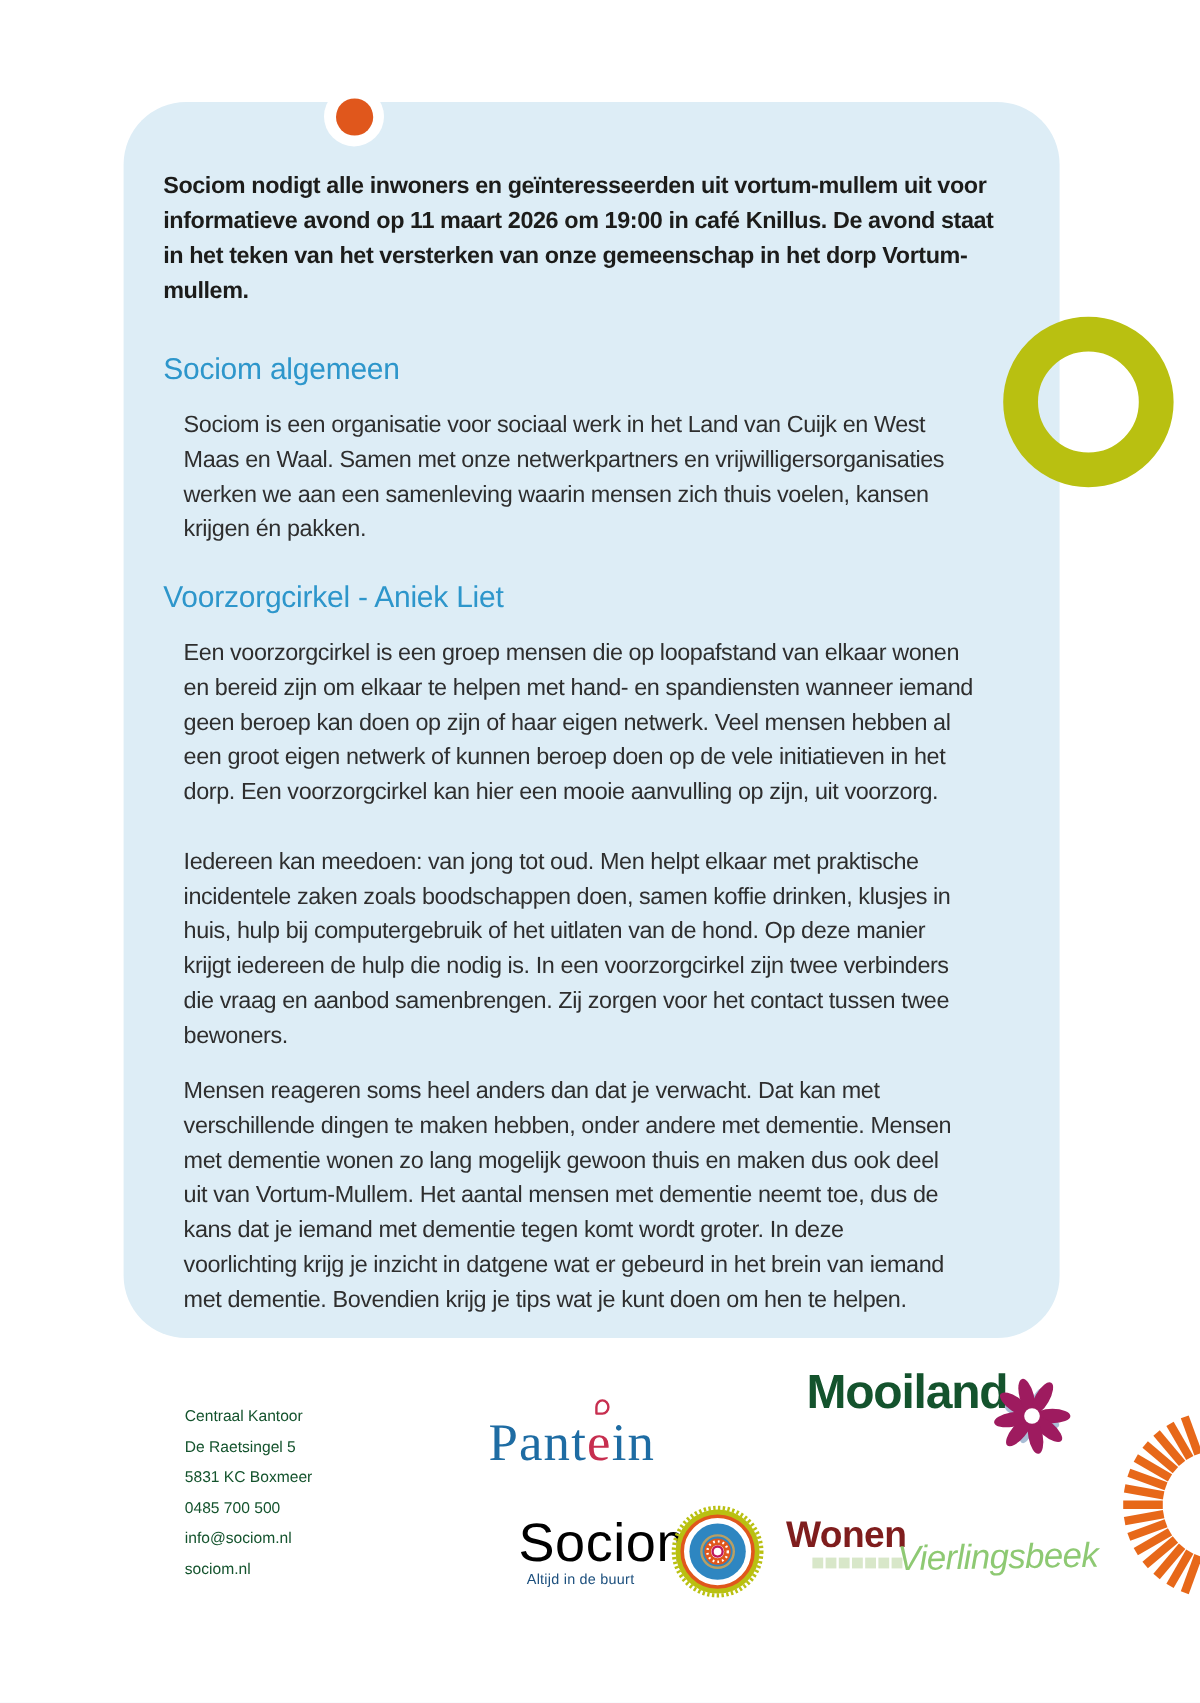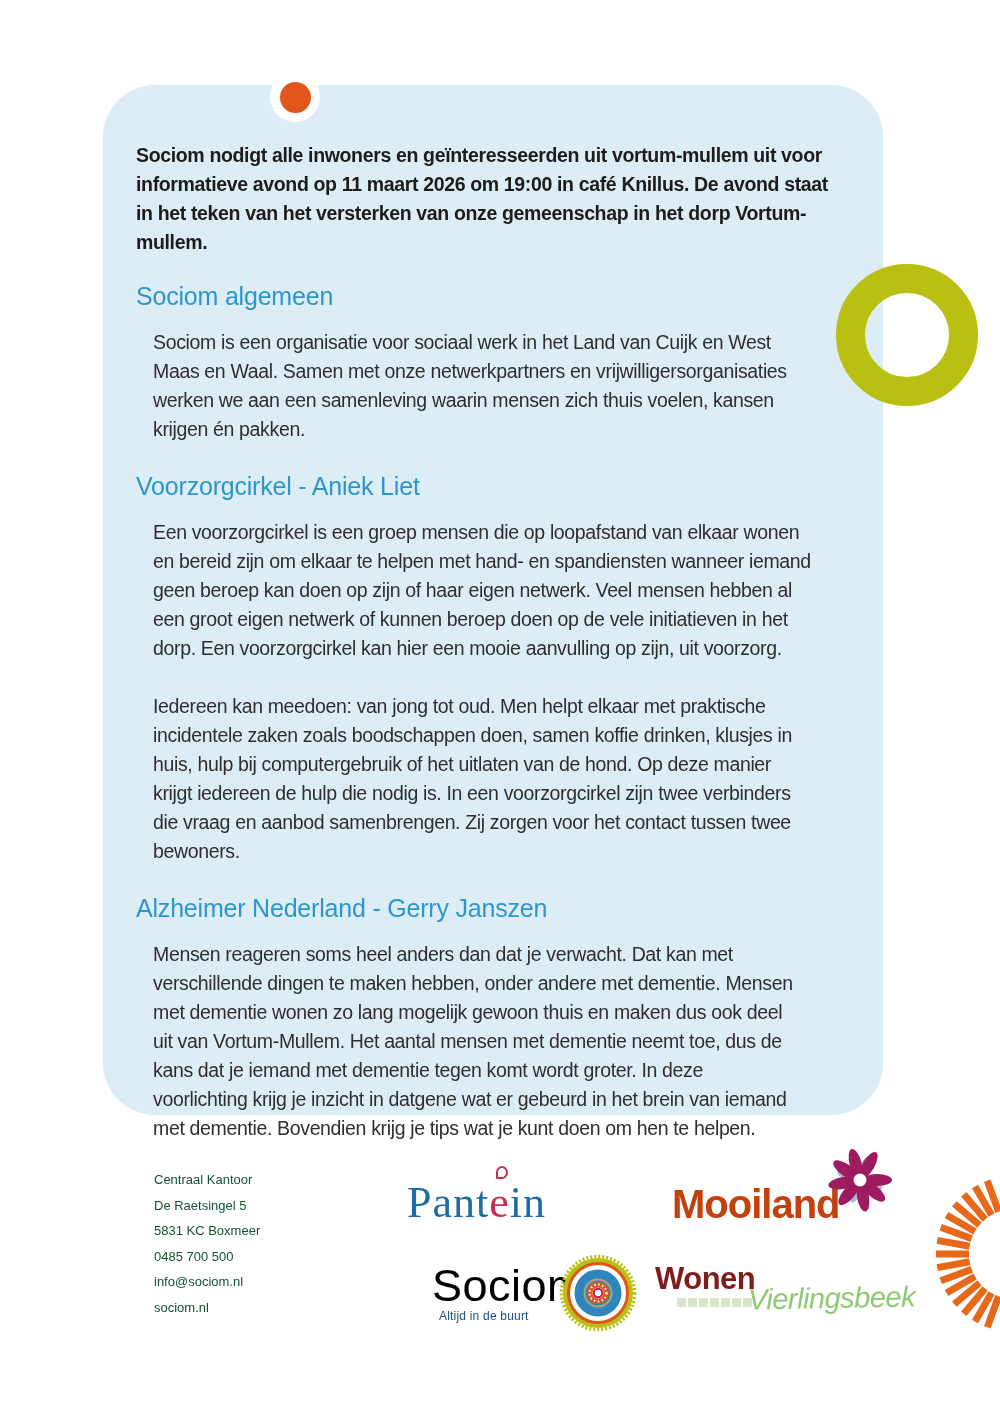--- a/index.html
+++ b/index.html
@@ -13,21 +13,21 @@
   }
   .card-inner{padding:56px 10px 0 33px;}
   .intro{
     margin:0;font-weight:bold;font-size:19.5px;line-height:29px;
     color:#1c1c1a;white-space:pre-line;letter-spacing:-0.35px;
   }
   .section-title{
     margin:27px 0 6px 0;font-size:25px;line-height:30px;font-weight:500;
     color:#2d96cb;letter-spacing:-0.2px;
   }
-  .section-title.first{margin-top:24px;}
+  .section-title.first{margin-top:36px;}
   .body-par{
     margin:17px;font-size:19.5px;line-height:29px;color:#2e2e2e;
     white-space:pre-line;letter-spacing:-0.35px;
   }
   .body-par.spaced{margin-top:29px;}
   .notch{
     position:absolute;left:270px;top:72px;width:50px;height:50px;
     background:#ffffff;border-radius:50%;
   }
   .dot{
@@ -46,22 +46,22 @@
     position:absolute;left:407px;top:1181px;
     font-family:"Liberation Serif", serif;font-size:44px;line-height:44px;
     color:#1e6ca3;letter-spacing:1px;
   }
   .pantein .accent-e{color:#c72e4f;position:relative;}
   .pantein .accent-e::before{
     content:"";position:absolute;left:7px;top:-12px;width:8px;height:9px;
     border:2px solid #c72e4f;border-radius:50% 50% 50% 10%;
   }
   .mooiland{
-    position:absolute;left:672px;top:1184px;font-size:40px;line-height:40px;
-    font-weight:bold;color:#c2410c;letter-spacing:-1px;
+    position:absolute;left:672px;top:1140px;font-size:40px;line-height:40px;
+    font-weight:bold;color:#14532d;letter-spacing:-1px;
   }
   .flower{position:absolute;left:818px;top:1146px;}
   .sociom-logo-text{
     position:absolute;left:432px;top:1263px;font-size:45px;line-height:45px;
     color:#000000;letter-spacing:0.5px;font-weight:400;
   }
   .sociom-tagline{
     position:absolute;left:439px;top:1308px;font-size:12px;line-height:16px;
     color:#1c4f7d;letter-spacing:0.2px;
   }
@@ -100,21 +100,20 @@
 geen beroep kan doen op zijn of haar eigen netwerk. Veel mensen hebben al
 een groot eigen netwerk of kunnen beroep doen op de vele initiatieven in het
 dorp. Een voorzorgcirkel kan hier een mooie aanvulling op zijn, uit voorzorg.</p>
     <p class="body-par spaced">Iedereen kan meedoen: van jong tot oud. Men helpt elkaar met praktische
 incidentele zaken zoals boodschappen doen, samen koffie drinken, klusjes in
 huis, hulp bij computergebruik of het uitlaten van de hond. Op deze manier
 krijgt iedereen de hulp die nodig is. In een voorzorgcirkel zijn twee verbinders
 die vraag en aanbod samenbrengen. Zij zorgen voor het contact tussen twee
 bewoners.</p>
 
-    <h2 class="section-title">Alzheimer Nederland - Gerry Janszen</h2>
     <p class="body-par">Mensen reageren soms heel anders dan dat je verwacht. Dat kan met
 verschillende dingen te maken hebben, onder andere met dementie. Mensen
 met dementie wonen zo lang mogelijk gewoon thuis en maken dus ook deel
 uit van Vortum-Mullem. Het aantal mensen met dementie neemt toe, dus de
 kans dat je iemand met dementie tegen komt wordt groter. In deze
 voorlichting krijg je inzicht in datgene wat er gebeurd in het brein van iemand
 met dementie. Bovendien krijg je tips wat je kunt doen om hen te helpen.</p>
   </div>
 </div>
 

